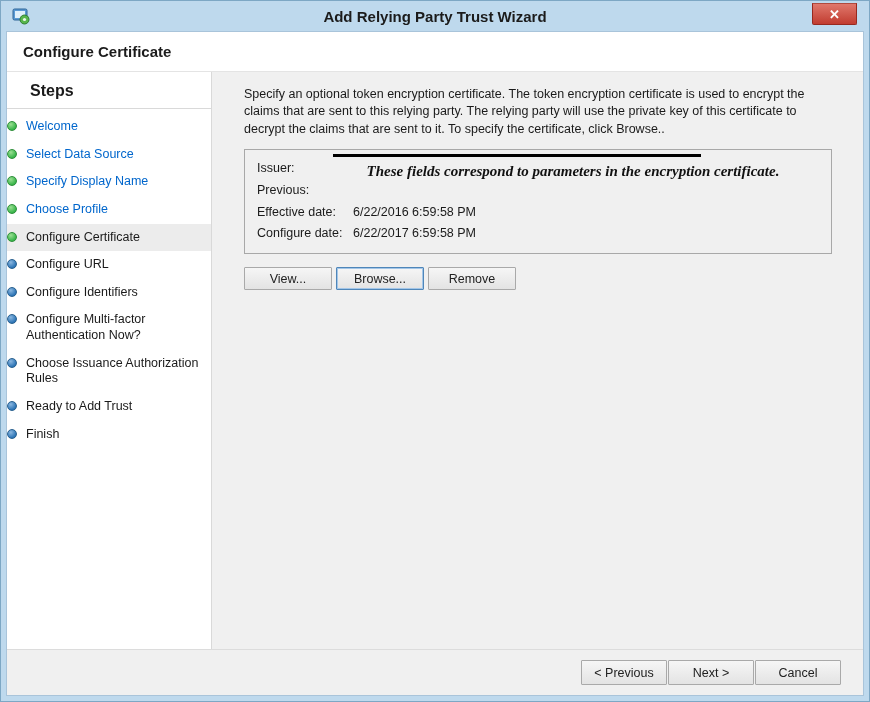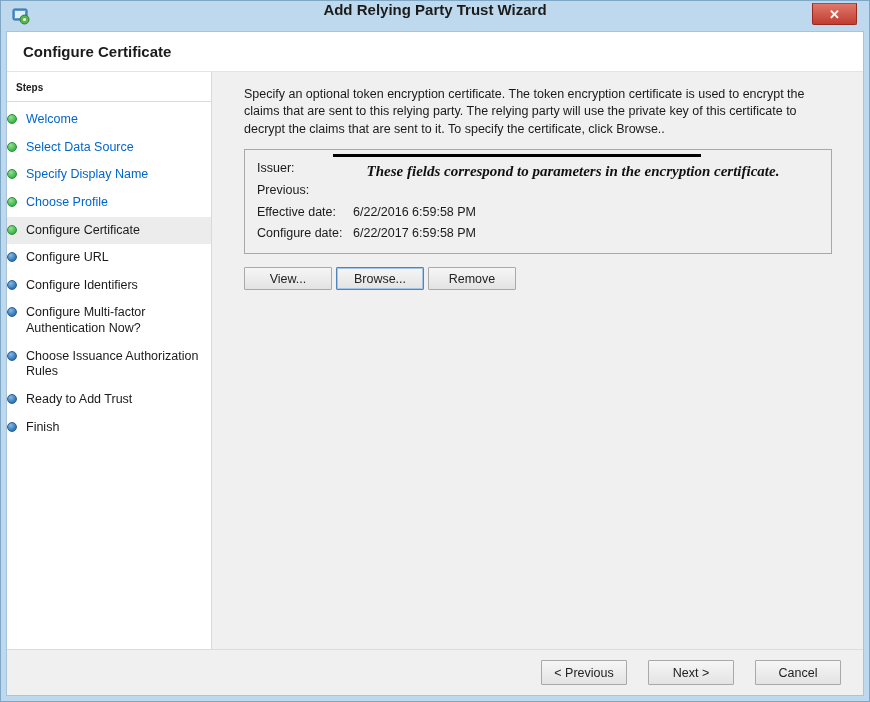--- a/index.html
+++ b/index.html
@@ -14,21 +14,21 @@
     width: 870px; height: 702px;
     background: #bed9ed;
     border: 1px solid #7da7c4;
     padding: 0 5px 5px 5px;
     display: flex; flex-direction: column;
     position: relative;
   }
   
   .titlebar {
     height: 30px; flex: none;
-    display: flex; align-items: flex-start; justify-content: center;
+    display: flex; align-items: center; justify-content: center;
     position: relative;
   }
   .titlebar-icon {
     position: absolute; left: 6px; top: 6px;
     width: 18px; height: 18px;
   }
   .window-title {
     font-size: 15px; font-weight: 600; color: #1b1b1b;
   }
   .close-btn {
@@ -60,22 +60,22 @@
   .body { flex: 1; display: flex; min-height: 0; }
 
   
   .sidebar {
     flex: none; width: 205px;
     background: #ffffff;
     border-right: 1px solid #d9d9d9;
     overflow: hidden;
   }
   .steps-title {
-    font-weight: bold; font-size: 10px;
-    padding: 10px 12px 8px 9px;
+    font-weight: bold; font-size: 16px;
+    padding: 10px 12px 8px 23px;
     border-bottom: 1px solid #d9d9d9;
   }
   .steps-list { padding-top: 4px; }
   .step {
     display: flex; align-items: flex-start;
     padding: 6px 8px 6px 0;
     line-height: 1.25;
   }
   .step .dot {
     flex: none; width: 10px; height: 10px;
@@ -146,21 +146,21 @@
     border: 1px solid #4f86b9;
     box-shadow: inset 0 0 0 1px #a3c6e8;
   }
 
   
   .footer {
     flex: none; height: 46px;
     background: #f0f0f0;
     border-top: 1px solid #dcdcdc;
     display: flex; align-items: center; justify-content: flex-end;
-    gap: 21px; padding-right: 22px;
+    gap: 1px; padding-right: 22px;
   }
   .footer .btn { min-width: 86px; height: 25px; }
 </style>
 </head>
 <body>
 
 <div class="window">
 
   <div class="titlebar">
     <span class="titlebar-icon">

